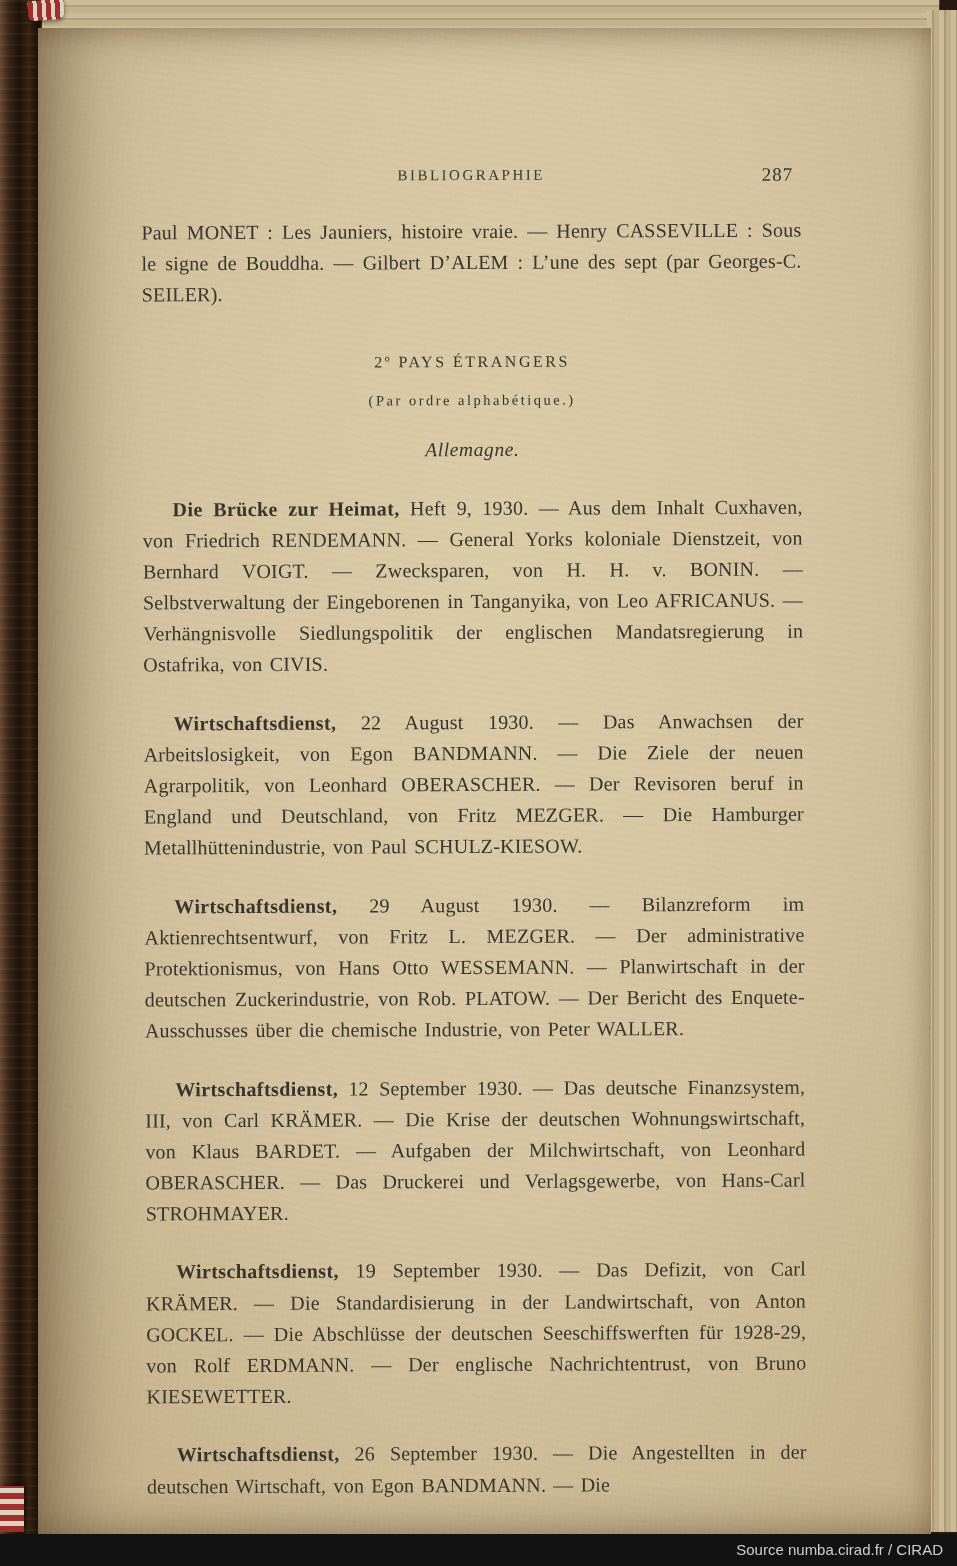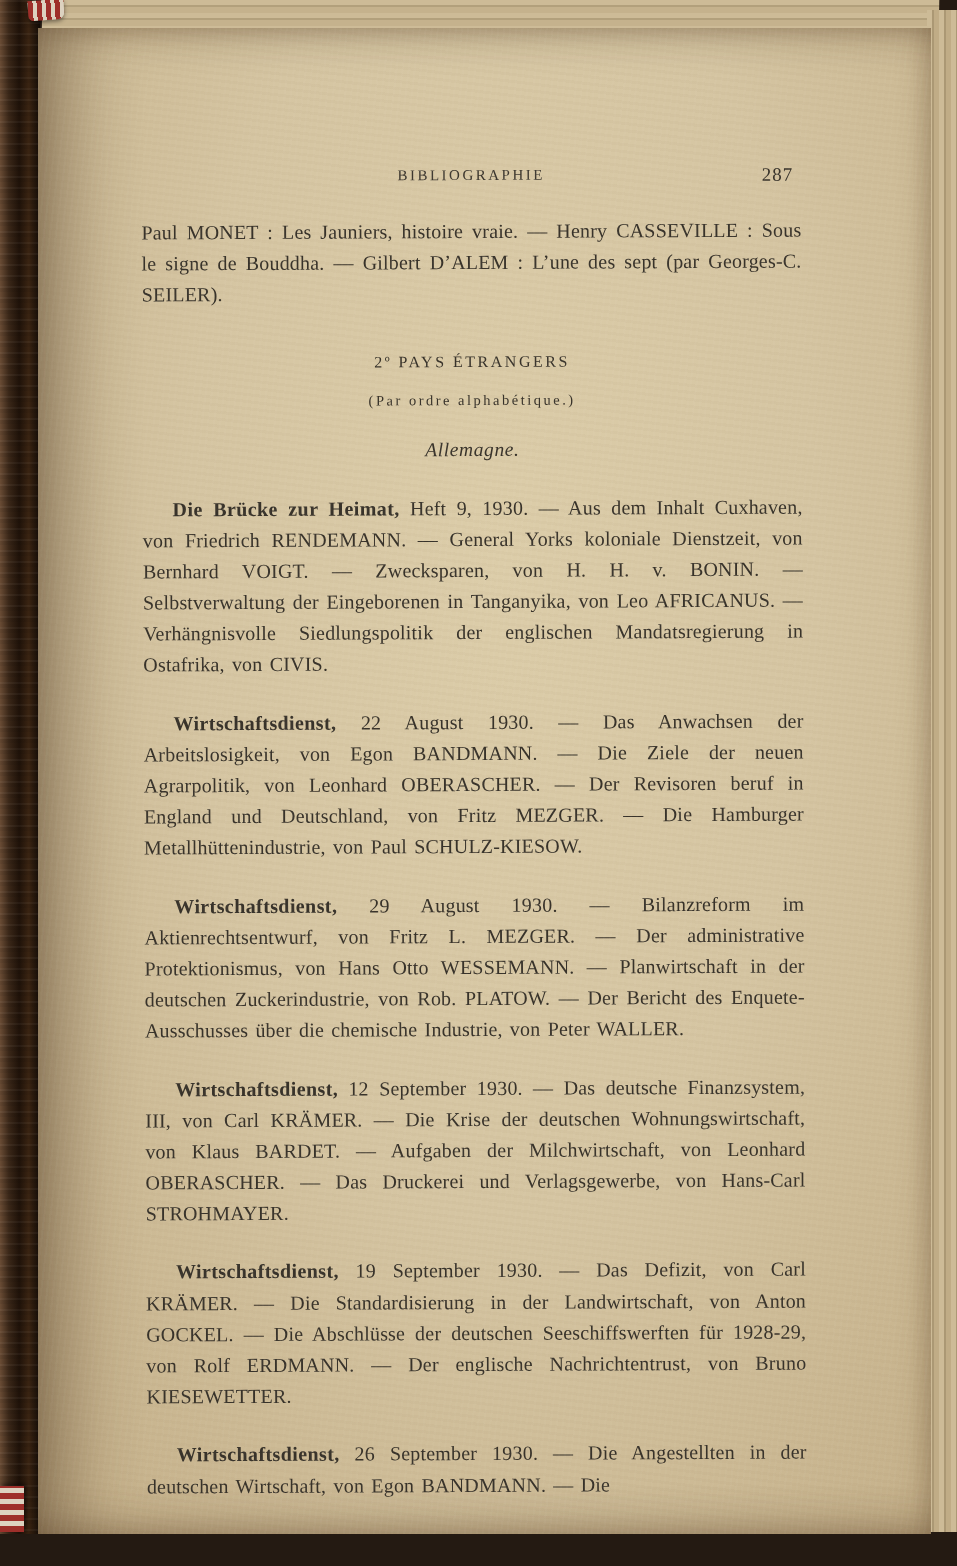--- a/index.html
+++ b/index.html
@@ -205,14 +205,17 @@
 
       <p class="entry"><span class="lead">Wirtschaftsdienst,</span><span> 12 September 1930. — Das deutsche Finanzsystem, III, von Carl KRÄMER. — Die Krise der deutschen Wohnungswirtschaft, von Klaus BARDET. — Aufgaben der Milchwirtschaft, von Leonhard OBERASCHER. — Das Druckerei und Verlagsgewerbe, von Hans-Carl STROHMAYER.</span></p>
 
       <p class="entry"><span class="lead">Wirtschaftsdienst,</span><span> 19 September 1930. — Das Defizit, von Carl KRÄMER. — Die Standardisierung in der Landwirtschaft, von Anton GOCKEL. — Die Abschlüsse der deutschen Seeschiffswerften für 1928-29, von Rolf ERDMANN. — Der englische Nachrichtentrust, von Bruno KIESEWETTER.</span></p>
 
       <p class="entry"><span class="lead">Wirtschaftsdienst,</span><span> 26 September 1930. — Die Angestellten in der deutschen Wirtschaft, von Egon BANDMANN. — Die</span></p>
 
     </div>
   </div>
 
+  <div class="footer">
+    <span>Source numba.cirad.fr / CIRAD</span>
+  </div>
 
 </div>
 
 </body></html>

